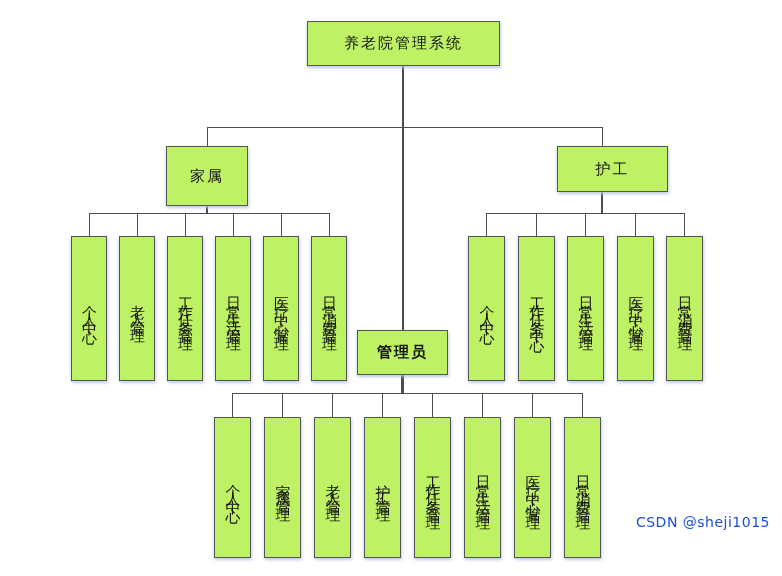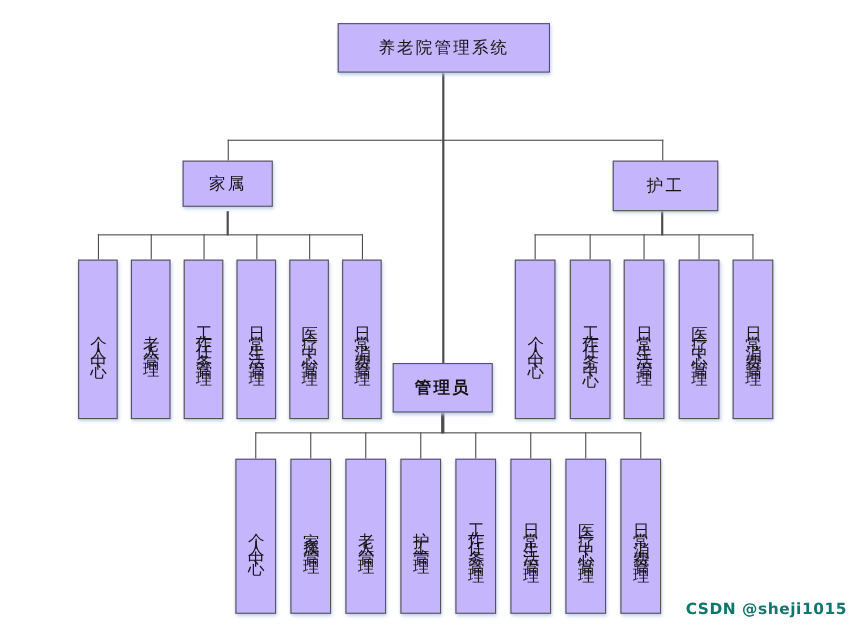--- a/index.html
+++ b/index.html
@@ -1,34 +1,34 @@
 <!DOCTYPE html>
 <html><head>
 <meta charset="utf-8">
 <style>
   html,body{margin:0;padding:0;background:#fff;}
   .canvas{
     position:relative;width:782px;height:576px;background:#fff;overflow:hidden;
     font-family:"DejaVu Sans","Liberation Sans",sans-serif;color:#141414;
   }
   .node{
-    position:absolute;box-sizing:border-box;background:#c4b5fd;
+    position:absolute;box-sizing:border-box;background:#bef264;
     border:1.5px solid #545454;
     box-shadow:1px 2px 3px rgba(176,194,228,0.75), -1px 1px 2px rgba(190,205,235,0.4);
     display:flex;align-items:center;justify-content:center;
   }
   .hlabel{font-size:15px;letter-spacing:2px;white-space:nowrap;}
   .vlabel{
     writing-mode:vertical-lr;text-orientation:upright;
     font-size:15px;letter-spacing:8px;line-height:1;
   }
   .line{position:absolute;background:#4d4d4d;}
   .watermark{
-    position:absolute;top:546px;right:12px;
-    font-size:14px;color:#0f766e;letter-spacing:0.5px;white-space:nowrap;font-weight:bold;
+    position:absolute;top:514px;right:12px;
+    font-size:14px;color:#1d4ed8;letter-spacing:0.5px;white-space:nowrap;
   }
 </style>
 </head>
 <body>
 
 <div class="canvas">
 
   <div class="line" style="left:402px;top:66px;width:2px;height:264px;"></div>
   <div class="line" style="left:207px;top:127px;width:396px;height:1px;"></div>
   <div class="line" style="left:207px;top:127px;width:1px;height:19px;"></div>
@@ -59,24 +59,24 @@
   <div class="line" style="left:382px;top:393px;width:1px;height:24px;"></div>
   <div class="line" style="left:432px;top:393px;width:1px;height:24px;"></div>
   <div class="line" style="left:482px;top:393px;width:1px;height:24px;"></div>
   <div class="line" style="left:532px;top:393px;width:1px;height:24px;"></div>
   <div class="line" style="left:582px;top:393px;width:1px;height:24px;"></div>
 
   <div class="node" style="left:307px;top:21px;width:193px;height:45px;">
     <span class="hlabel">养老院管理系统</span>
   </div>
 
-  <div class="node" style="left:166px;top:146px;width:82px;height:42px;text-align:center;">
+  <div class="node" style="left:166px;top:146px;width:82px;height:60px;text-align:center;">
     <span class="hlabel">家属</span>
   </div>
-  <div class="node" style="left:557px;top:146px;width:96px;height:46px;">
+  <div class="node" style="left:557px;top:146px;width:111px;height:46px;">
     <span class="hlabel">护工</span>
   </div>
   <div class="node" style="left:357px;top:330px;width:91px;height:45px;font-weight:bold;">
     <span class="hlabel">管理员</span>
   </div>
 
   <div class="node" style="left:71px;top:236px;width:36px;height:145px;">
     <span class="vlabel">个人中心</span>
   </div>
   <div class="node" style="left:119px;top:236px;width:36px;height:145px;">

